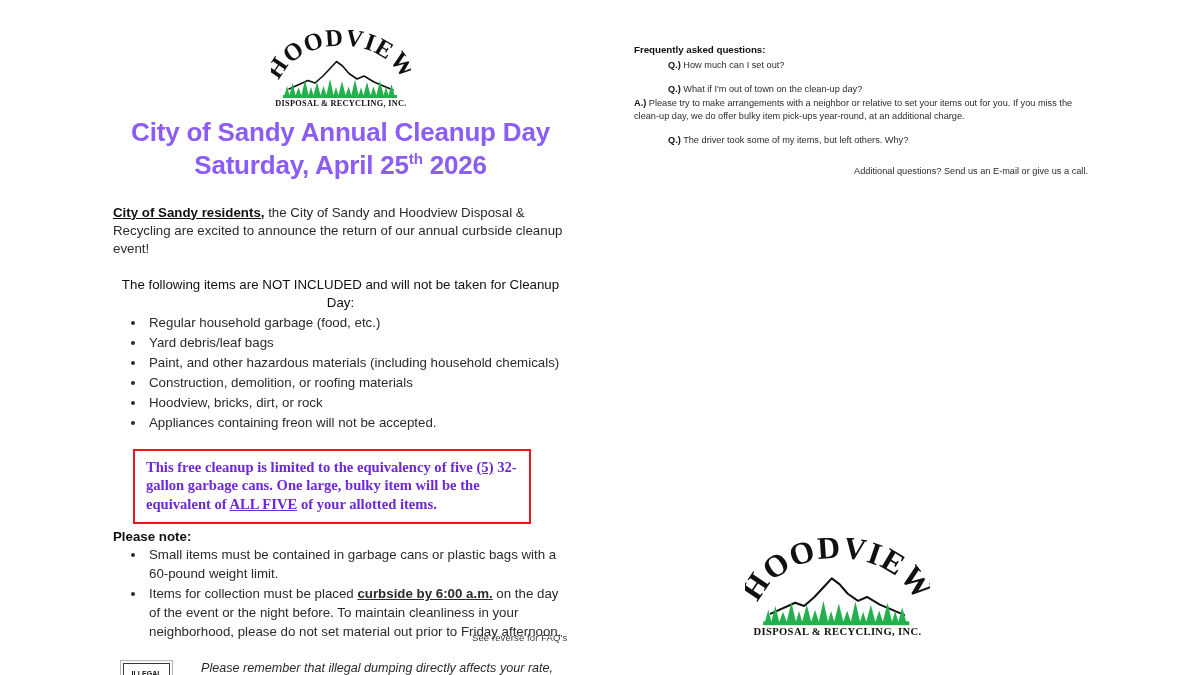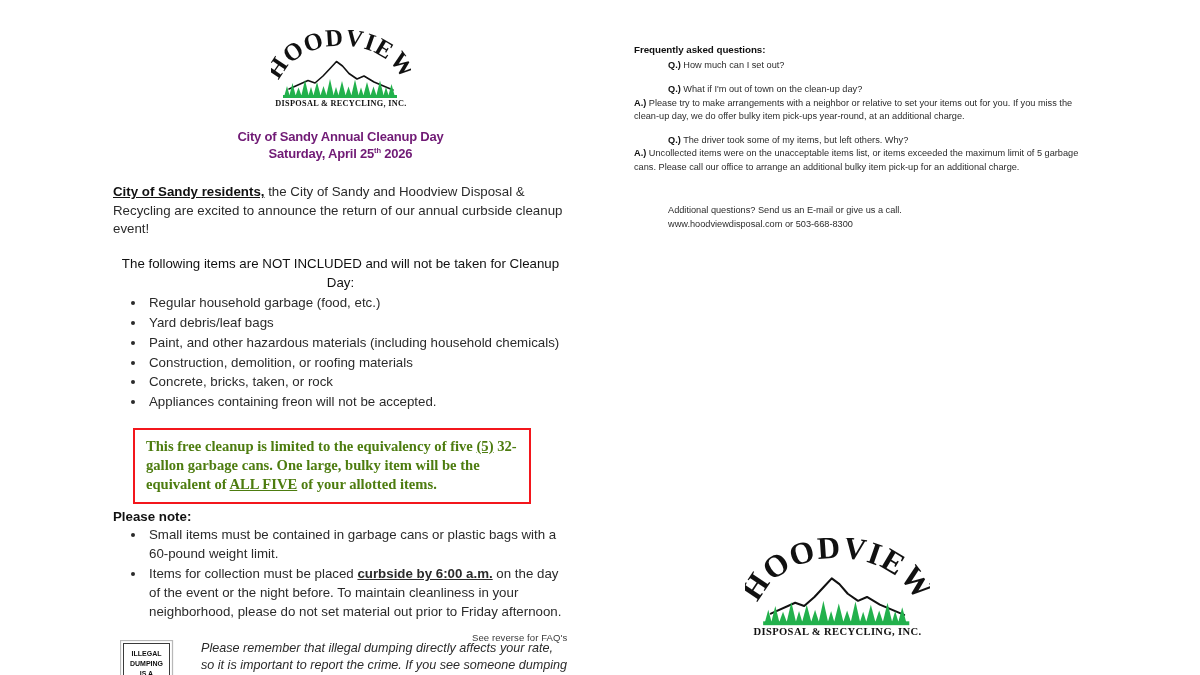--- a/index.html
+++ b/index.html
@@ -47,25 +47,25 @@
     height: 100px;
     margin: 0 auto;
     position: relative;
   }
   .logo svg { display: block; width: 100%; height: 100%; }
 
   
   .headline {
     text-align: center;
     font-weight: bold;
-    font-size: 13px;
+    font-size: 26px;
     line-height: 1.28;
     letter-spacing: -0.2px;
-    color: #701a75;
-    margin-top: 21px;
+    color: #8b5cf6;
+    margin-top: 8px;
   }
   .headline sup {
     font-size: 0.58em;
     vertical-align: super;
     line-height: 0;
   }
 
   
   .intro {
     margin-top: 21px;
@@ -101,21 +101,21 @@
   
   .warn-box {
     margin-top: 16px;
     margin-left: 20px;
     width: 398px;
     border: 2.5px solid #f3161c;
     padding: 7px 9px 8px 11px;
     box-sizing: border-box;
   }
   .warn-text {
-    color: #4d7c0f;
+    color: #6d28d9;
     font-family: "Liberation Serif", serif;
     font-weight: bold;
     font-size: 14.6px;
     line-height: 1.3;
   }
   .warn-text u { text-decoration: underline; }
 
   
   .note-head {
     margin-top: 5px;
@@ -176,22 +176,22 @@
     line-height: 1.44;
     color: #2b2b2b;
   }
   .faq-group { margin-bottom: 11px; }
   .faq-group:last-child { margin-bottom: 0; }
   .faq-q, .faq-a { margin: 0; }
   .faq-a { text-indent: 0; }
   .faq-label { font-weight: bold; color: #111; }
   .faq-wide { margin-left: -34px; }
   .faq-contact {
-    margin-top: 30px;
-    text-align: left;
+    margin-top: 18px;
+    text-align: right;
     font-size: 9.2px;
     line-height: 1.5;
     color: #2b2b2b;
     width: 420px;
     margin-left: 0px;
   }
 </style>
 </head>
 <body>
 
@@ -248,21 +248,21 @@
       <span class="lead">City of Sandy residents,</span><span> the City of Sandy and Hoodview Disposal &amp; Recycling are excited to announce the return of our annual curbside cleanup event!</span>
     </p>
 
     <div class="not-included-head">The following items are NOT INCLUDED and will not be taken for Cleanup Day:</div>
 
     <ul class="flyer-list">
       <li>Regular household garbage (food, etc.)</li>
       <li>Yard debris/leaf bags</li>
       <li>Paint, and other hazardous materials (including household chemicals)</li>
       <li>Construction, demolition, or roofing materials</li>
-      <li>Concrete, bricks, taken, or rock</li>
+      <li>Hoodview, bricks, dirt, or rock</li>
       <li>Appliances containing freon will not be accepted.</li>
     </ul>
 
     <div class="warn-box">
       <div class="warn-text"><span>This free cleanup is limited to the equivalency of five </span><u>(5)</u><span> 32-gallon garbage cans. One large, bulky item will be the equivalent of </span><u>ALL FIVE</u><span> of your allotted items.</span></div>
     </div>
 
     <div class="note-head">Please note:</div>
     <ul class="flyer-list">
       <li>Small items must be contained in garbage cans or plastic bags with a 60-pound weight limit.</li>
@@ -306,26 +306,24 @@
         <p class="faq-q"><span class="faq-label">Q.)</span><span> How much can I set out?</span></p>
       </div>
 
       <div class="faq-group">
         <p class="faq-q"><span class="faq-label">Q.)</span><span> What if I'm out of town on the clean-up day?</span></p>
         <p class="faq-a faq-wide"><span class="faq-label">A.)</span><span> Please try to make arrangements with a neighbor or relative to set your items out for you.  If you miss the clean-up day, we do offer bulky item pick-ups year-round, at an additional charge.</span></p>
       </div>
 
       <div class="faq-group">
         <p class="faq-q"><span class="faq-label">Q.)</span><span> The driver took some of my items, but left others.  Why?</span></p>
-        <p class="faq-a faq-wide"><span class="faq-label">A.)</span><span> Uncollected items were on the unacceptable items list, or items exceeded the maximum limit of 5 garbage cans. Please call our office to arrange an additional bulky item pick-up for an additional charge.</span></p>
       </div>
 
       <div class="faq-contact">
         <div>Additional questions?  Send us an E-mail or give us a call.</div>
-        <div>www.hoodviewdisposal.com or 503-668-8300</div>
       </div>
     </div>
   </div>
 
   <div class="logo logo-bottom" style="position:absolute; left:745px; top:538px;">
     <svg viewBox="0 0 280 156" xmlns="http://www.w3.org/2000/svg" aria-hidden="true">
       <defs>
         <path id="archBot" d="M 18 98 A 128 96 0 0 1 262 98"></path>
       </defs>
       <text font-family="Liberation Serif, serif" font-size="49" font-weight="bold" fill="#111111" letter-spacing="2">

